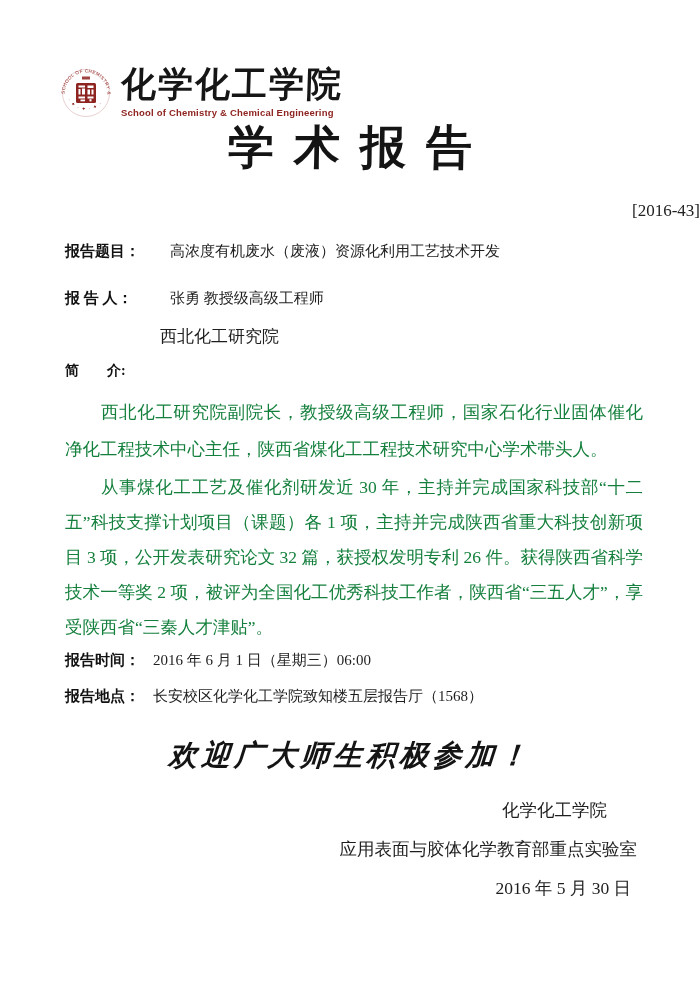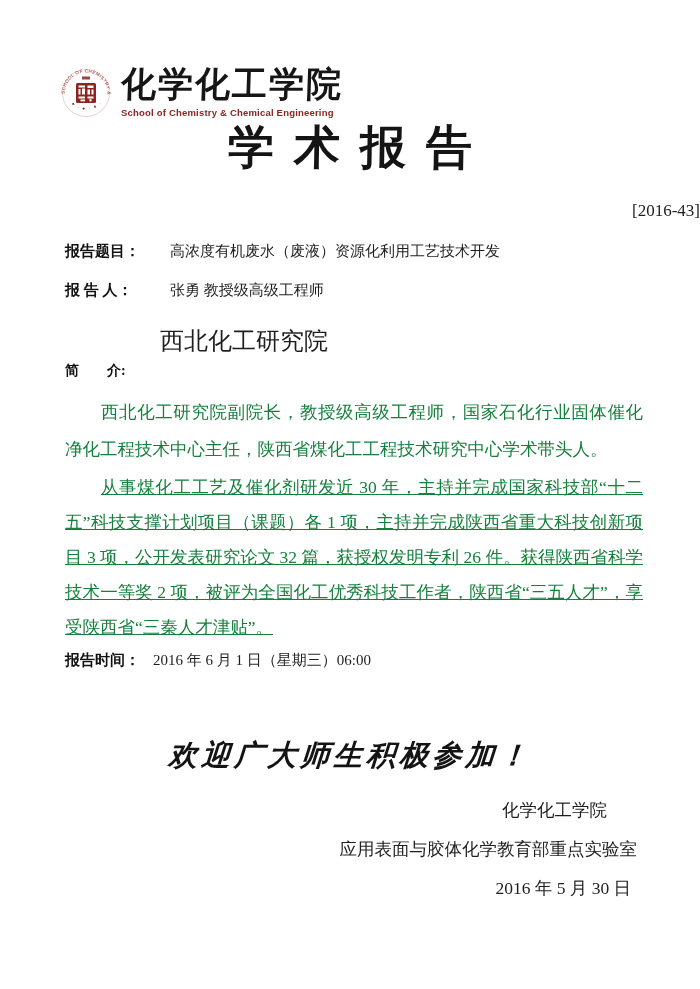--- a/index.html
+++ b/index.html
@@ -72,35 +72,35 @@
     display: inline-block;
     font-weight: bold;
     vertical-align: top;
     color: #111;
   }
   .label-wide { width: 105px; }
   .label-mid  { width: 88px; }
   .field-value { color: #1e1e1e; }
 
   .row-topic    { top: 239px; }
-  .row-speaker  { top: 278px; }
-  .affiliation  { position: absolute; left: 160px; top: 325px; font-size: 24px; color: #1e1e1e; font-family: Liberation Mono, monospace; }
+  .row-speaker  { top: 286px; }
+  .affiliation  { position: absolute; left: 160px; top: 325px; font-size: 17px; color: #1e1e1e; font-family: Liberation Mono, monospace; }
   .intro-label  { position: absolute; left: 65px; top: 362px; font-size: 14px; font-weight: bold; color: #111; }
 
   .para {
     position: absolute;
     left: 65px;
     right: 57px;
     text-align: justify;
     text-indent: 36px;
     font-size: 17.5px;
     color: #15803d;
   }
   .para-1 { top: 394px; line-height: 37px; }
-  .para-2 { top: 470px; line-height: 35px; text-decoration: underline; }
+  .para-2 { top: 470px; line-height: 35px; }
 
   .row-time     { top: 648px; }
   .row-location { top: 684px; }
 
   
   .welcome {
     position: absolute;
     top: 736px;
     left: 0;
     width: 100%;
@@ -181,20 +181,23 @@
   <div class="affiliation">西北化工研究院</div>
 
   <div class="intro-label">简　　介:</div>
   <div class="para para-1">西北化工研究院副院长，教授级高级工程师，国家石化行业固体催化净化工程技术中心主任，陕西省煤化工工程技术研究中心学术带头人。</div>
   <div class="para para-2">从事煤化工工艺及催化剂研发近 30 年，主持并完成国家科技部“十二五”科技支撑计划项目（课题）各 1 项，主持并完成陕西省重大科技创新项目 3 项，公开发表研究论文 32 篇，获授权发明专利 26 件。获得陕西省科学技术一等奖 2 项，被评为全国化工优秀科技工作者，陕西省“三五人才”，享受陕西省“三秦人才津贴”。</div>
 
   <div class="row row-time">
     <span class="field-label label-mid">报告时间：</span><span class="field-value">2016 年 6 月 1 日（星期三）06:00</span>
   </div>
 
+  <div class="row row-location">
+    <span class="field-label label-mid">报告地点：</span><span class="field-value">长安校区化学化工学院致知楼五层报告厅（1568）</span>
+  </div>
 
   <div class="welcome">欢迎广大师生积极参加！</div>
 
   <div class="footer">
     <span class="f-line f-line-1">化学化工学院</span>
     <span class="f-line f-line-2">应用表面与胶体化学教育部重点实验室</span>
     <span class="f-line f-line-3">2016 年 5 月 30 日</span>
   </div>
 
 </div>

